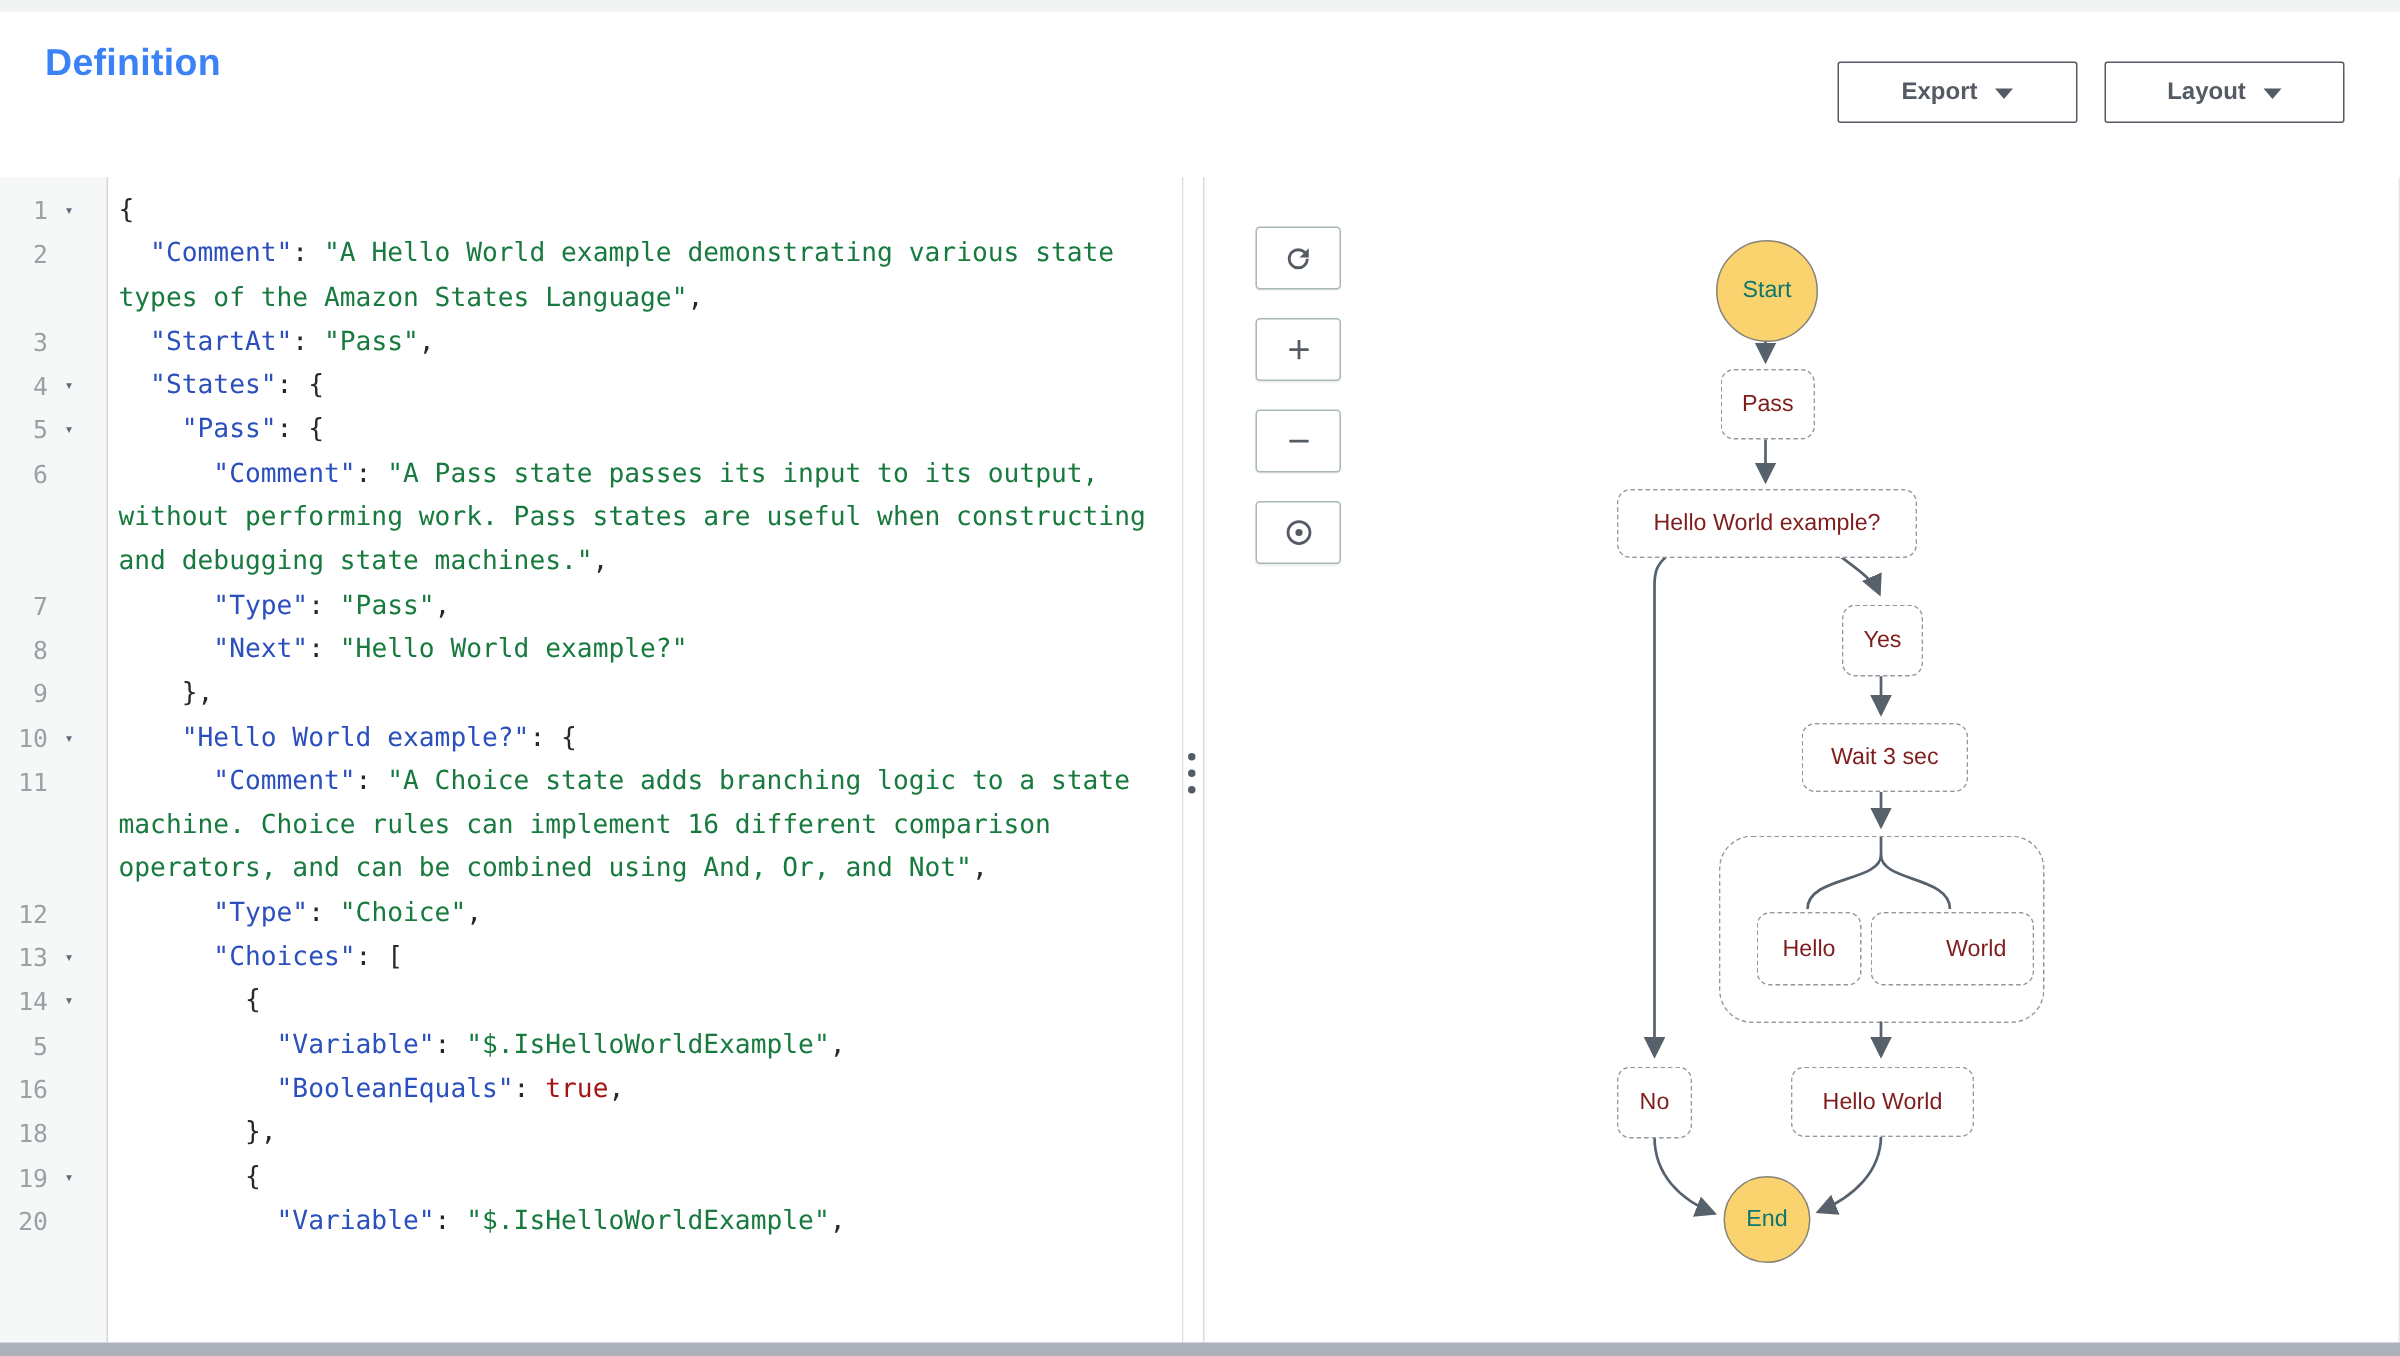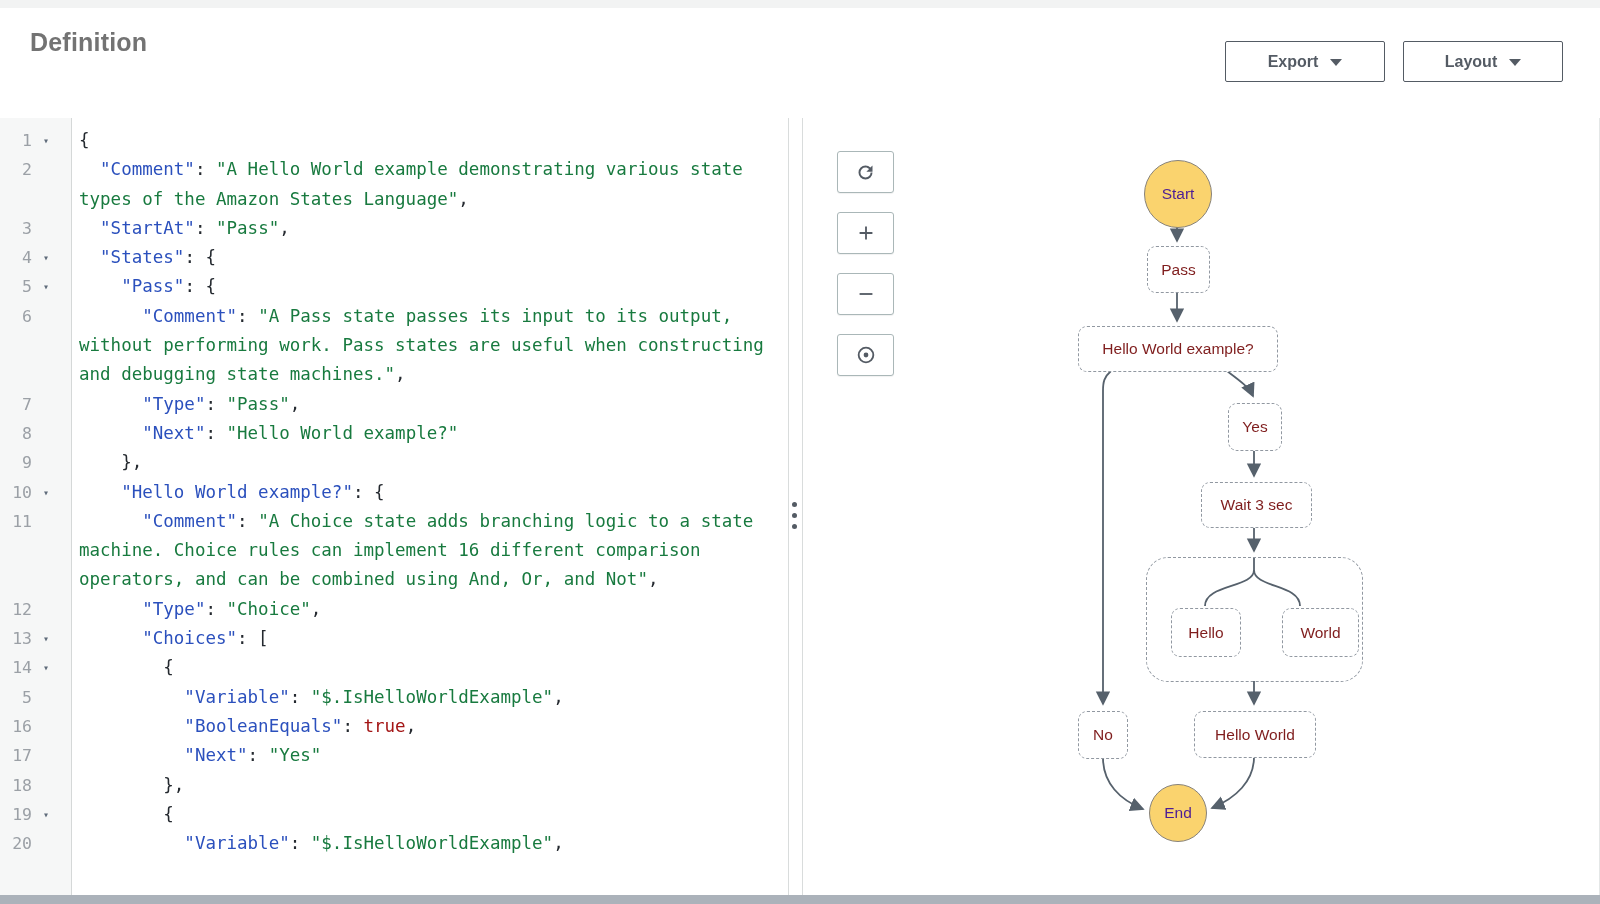--- a/index.html
+++ b/index.html
@@ -4,21 +4,21 @@
 <style>
   html,body{margin:0;padding:0;overflow:hidden;}
   body{width:1600px;height:904px;position:relative;background:#fff;
        font-family:"Liberation Sans",sans-serif;color:#16191f;}
 
   
   .top-strip{position:absolute;top:0;left:0;right:0;height:8px;background:#f2f3f3;}
 
   
   .header{position:absolute;top:8px;left:0;right:0;height:110px;background:#fff;}
-  .page-title{position:absolute;left:30px;top:20px;font-size:25px;font-weight:700;color:#737373;letter-spacing:.2px;}
+  .page-title{position:absolute;left:30px;top:20px;font-size:25px;font-weight:700;color:#3b82f6;letter-spacing:.2px;}
   .page-subtitle{position:absolute;left:30px;top:62px;font-size:15.5px;color:#414d5c;}
   .hdr-buttons{position:absolute;top:33px;right:37px;display:flex;gap:18px;padding-left:12px;}
   .btn{width:158px;height:39px;background:#fff;border:1px solid #545b64;border-radius:2px;
        display:flex;align-items:center;justify-content:center;gap:12px;
        font-size:16px;font-weight:700;color:#545b64;cursor:pointer;}
   .caret{width:0;height:0;border-left:6px solid transparent;border-right:6px solid transparent;
          border-top:7px solid #545b64;margin-top:2px;}
 
   
   .editor-pane{position:absolute;left:0;top:118px;width:789px;bottom:9px;background:#fff;
@@ -50,21 +50,21 @@
   .tbtn{width:55px;height:40px;background:#fff;border:1px solid #aab7b8;border-radius:3px;
         display:flex;align-items:center;justify-content:center;color:#545b64;cursor:pointer;
         box-shadow:0 1px 1px rgba(0,0,0,.06);}
   .tbtn svg{display:block;}
 
   .edges{position:absolute;left:0;top:0;z-index:1;pointer-events:none;}
   .node{position:absolute;z-index:2;background:#fff;border:1.6px dashed #9198a1;border-radius:9px;
         display:flex;align-items:center;justify-content:center;font-size:15.5px;color:#7f1d1d;cursor:pointer;}
   .node.container{z-index:0;background:transparent;border-radius:22px;cursor:default;}
   .terminal{position:absolute;z-index:2;border-radius:50%;border:1.5px solid #87827a;
-            display:flex;align-items:center;justify-content:center;font-size:15.5px;color:#4c1d95;}
+            display:flex;align-items:center;justify-content:center;font-size:15.5px;color:#0f766e;}
 
   
   .bottom-bar{position:absolute;left:0;right:0;bottom:0;height:9px;background:#abb2ba;cursor:pointer;}
 </style>
 </head>
 <body>
 
 <div class="top-strip"></div>
 
 <div class="header">
@@ -188,27 +188,20 @@
           <span class="fold"></span>
         </div>
         <div class="code"><span class="tk-p">          </span><span class="tk-k">"Variable"</span><span class="tk-p">: </span><span class="tk-s">"$.IsHelloWorldExample"</span><span class="tk-p">,</span></div>
       </div>
       <div class="cl">
         <div class="gut">
           <span class="ln">16</span>
           <span class="fold"></span>
         </div>
         <div class="code"><span class="tk-p">          </span><span class="tk-k">"BooleanEquals"</span><span class="tk-p">: </span><span class="tk-b">true</span><span class="tk-p">,</span></div>
-      </div>
-      <div class="cl">
-        <div class="gut">
-          <span class="ln">17</span>
-          <span class="fold"></span>
-        </div>
-        <div class="code"><span class="tk-p">          </span><span class="tk-k">"Next"</span><span class="tk-p">: </span><span class="tk-s">"Yes"</span></div>
       </div>
       <div class="cl">
         <div class="gut">
           <span class="ln">18</span>
           <span class="fold"></span>
         </div>
         <div class="code"><span class="tk-p">        },</span></div>
       </div>
       <div class="cl">
         <div class="gut">
@@ -290,21 +283,21 @@
   <div class="node" style="left: 275px; top: 208px; width: 198px; height: 44px; border-color: rgb(145, 152, 161);">Hello World example?</div>
 
   <div class="node" style="left: 425px; top: 285px; width: 52px; height: 46px; border-color: rgb(145, 152, 161);">Yes</div>
 
   <div class="node" style="left: 398px; top: 364px; width: 109px; height: 44px; border-color: rgb(145, 152, 161);">Wait 3 sec</div>
 
   <div class="node container" style="left: 343px; top: 439px; width: 215px; height: 123px; border-color: rgb(145, 152, 161);"></div>
 
   <div class="node" style="left: 368px; top: 490px; width: 68px; height: 47px; border-color: rgb(145, 152, 161);">Hello</div>
 
-  <div class="node" style="left: 479px; top: 490px; width: 75px; height: 47px; border-color: rgb(145, 152, 161);">World</div>
+  <div class="node" style="left: 444px; top: 490px; width: 75px; height: 47px; border-color: rgb(145, 152, 161); padding-left: 32px;">World</div>
 
   <div class="node" style="left: 275px; top: 593px; width: 48px; height: 46px; border-color: rgb(145, 152, 161);">No</div>
 
   <div class="node" style="left: 391px; top: 593px; width: 120px; height: 45px; border-color: rgb(145, 152, 161);">Hello World</div>
 
   <div class="terminal" style="left: 346px; top: 666px; width: 56px; height: 56px; background: rgb(250, 211, 110); border-color: rgb(135, 130, 122);">End</div>
 </div>
 
 <div class="bottom-bar"></div>
 

